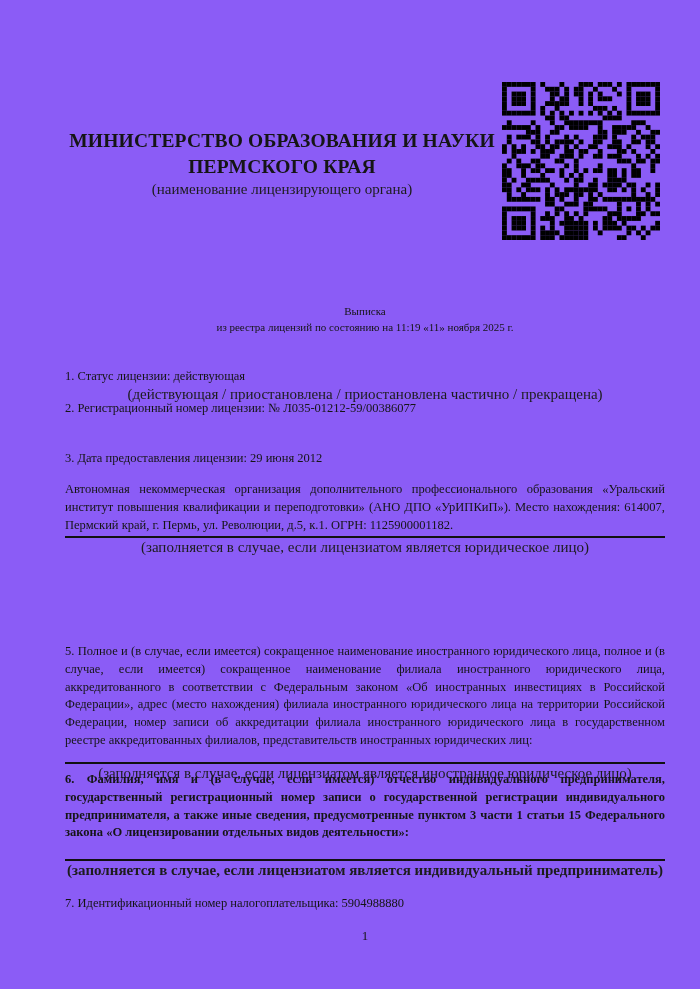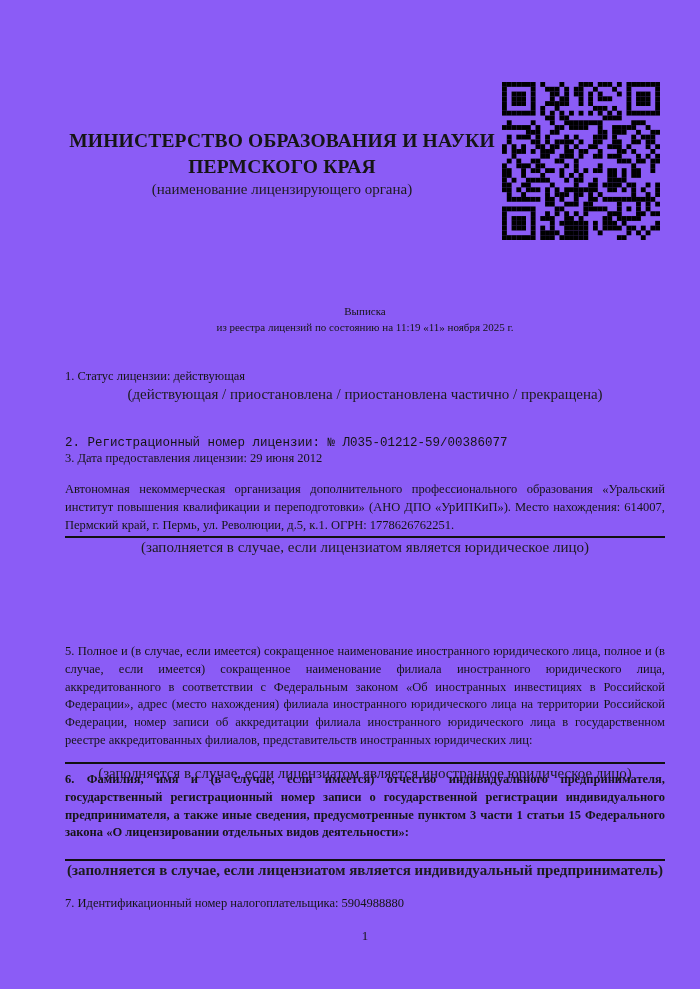--- a/index.html
+++ b/index.html
@@ -51,21 +51,21 @@
   .item { left: 65px; width: 600px; font-size: 12.5px; line-height: 17.8px; }
   .item p.just { text-align: justify; }
   .fill-line {
     border-top: 2px solid #111;
     height: 0;
   }
   .item .small-caption { margin-top: 3px; }
 
   #item1 { top: 368px; }
   #item1 .small-caption { margin-top: 2px; }
-  #item2 { top: 435px; font-family: Liberation Mono, monospace; }
+  #item2 { top: 400px; }
   #item3 { top: 450px; }
   #item4 { top: 481px; }
   #item4 .fill-line { margin-top: 2px; }
   #item5 { top: 643px; }
   #item5 .fill-line { margin-top: 12px; }
   #item6 { top: 771px; font-weight: bold; }
   #item6 .fill-line { margin-top: 17px; }
   #item7 { top: 895px; }
 
   .page-number {
@@ -639,21 +639,21 @@
 
   <div class="abs item" id="item2">
     <p>2. Регистрационный номер лицензии: № Л035-01212-59/00386077</p>
   </div>
 
   <div class="abs item" id="item3">
     <p>3. Дата предоставления лицензии: 29 июня 2012</p>
   </div>
 
   <div class="abs item" id="item4">
-    <p class="just">Автономная некоммерческая организация дополнительного профессионального образования «Уральский институт повышения квалификации и переподготовки» (АНО ДПО «УрИПКиП»). Место нахождения: 614007, Пермский край, г. Пермь, ул. Революции, д.5, к.1. ОГРН: 1778626762251.</p>
+    <p class="just">Автономная некоммерческая организация дополнительного профессионального образования «Уральский институт повышения квалификации и переподготовки» (АНО ДПО «УрИПКиП»). Место нахождения: 614007, Пермский край, г. Пермь, ул. Революции, д.5, к.1. ОГРН: 1125900001182.</p>
     <div class="fill-line"></div>
     <div class="small-caption">(заполняется в случае, если лицензиатом является юридическое лицо)</div>
   </div>
 
   <div class="abs item" id="item5">
     <p class="just">5. Полное и (в случае, если имеется) сокращенное наименование иностранного юридического лица, полное и (в случае, если имеется) сокращенное наименование филиала иностранного юридического лица, аккредитованного в соответствии с Федеральным законом «Об иностранных инвестициях в Российской Федерации», адрес (место нахождения) филиала иностранного юридического лица на территории Российской Федерации, номер записи об аккредитации филиала иностранного юридического лица в государственном реестре аккредитованных филиалов, представительств иностранных юридических лиц:</p>
     <div class="fill-line"></div>
     <div class="small-caption">(заполняется в случае, если лицензиатом является иностранное юридическое лицо)</div>
   </div>
 

